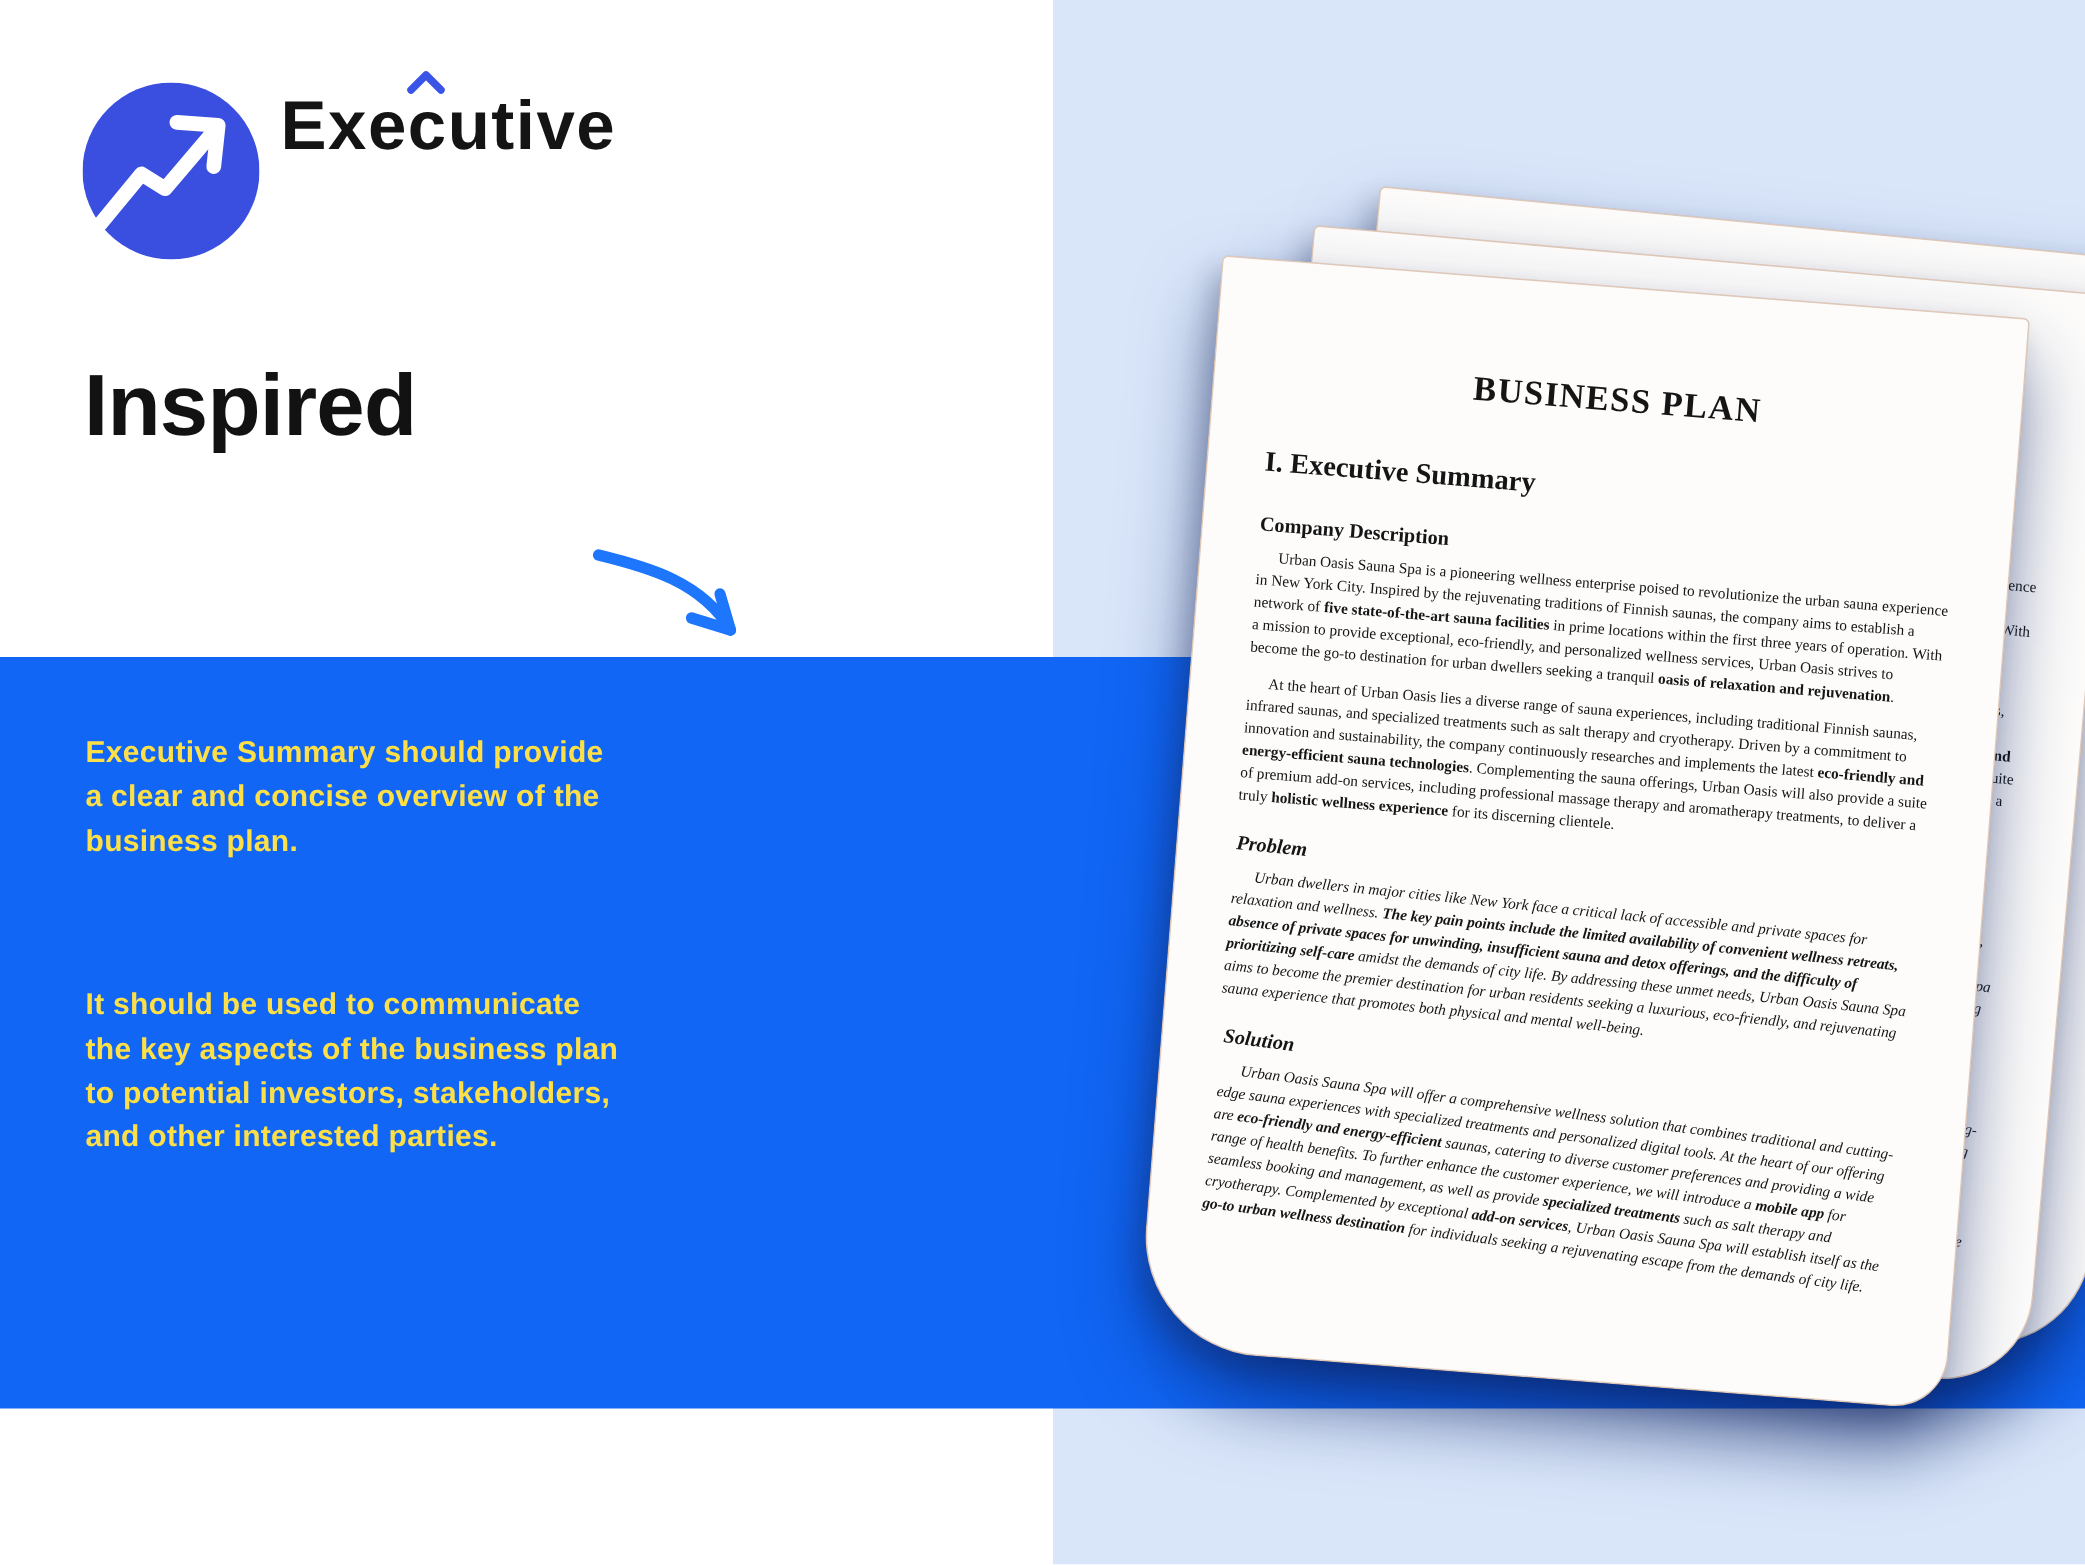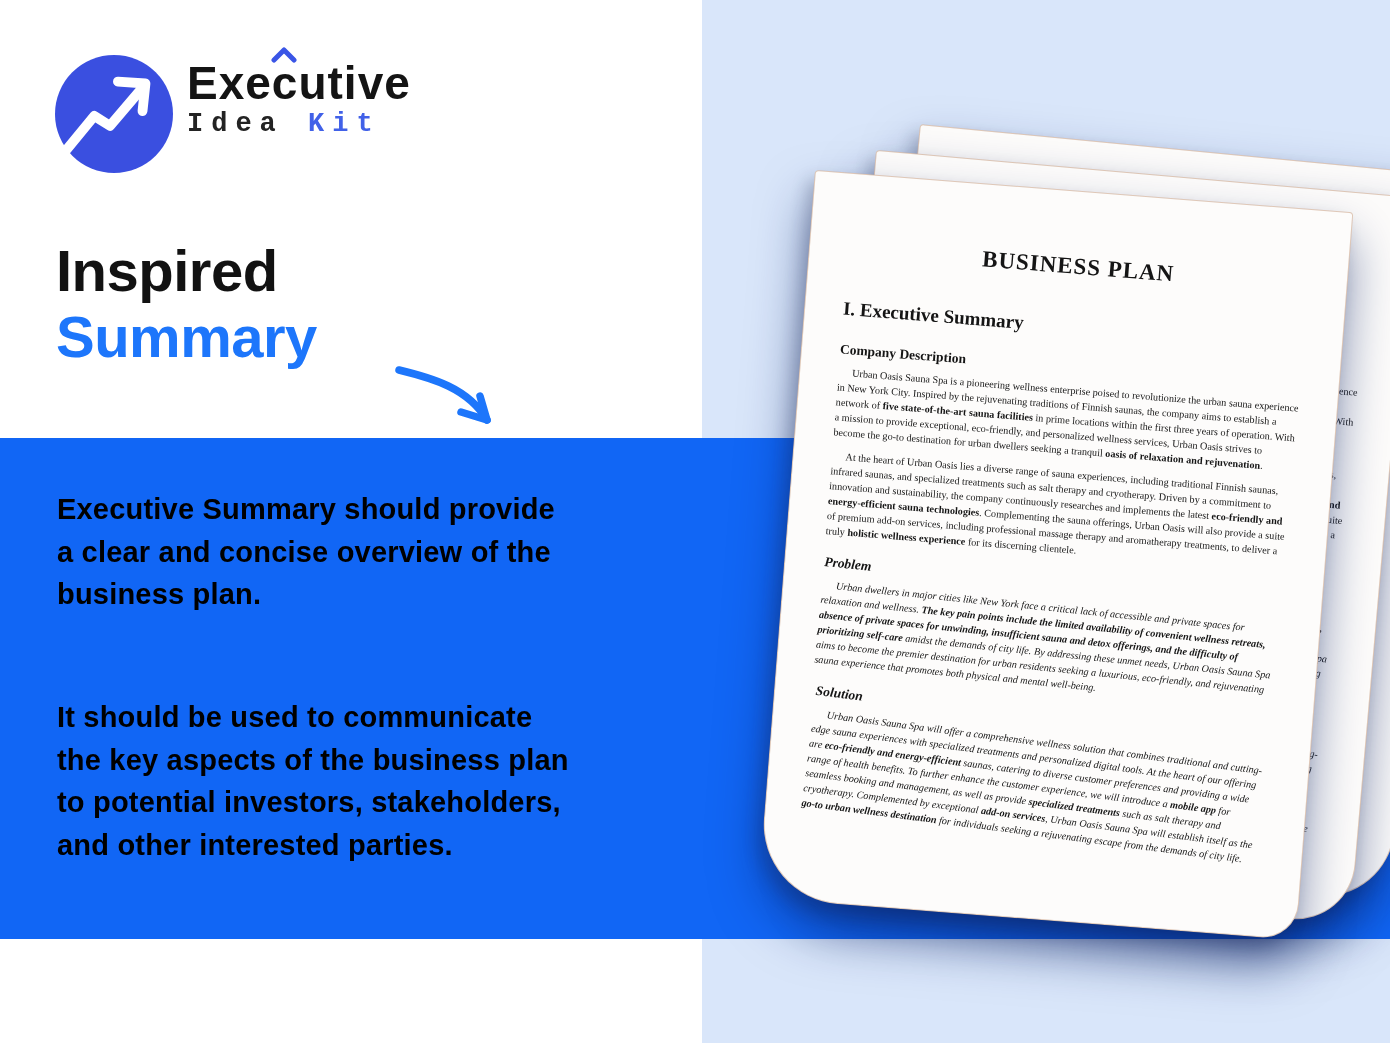--- a/index.html
+++ b/index.html
@@ -9,21 +9,21 @@
   }
   .canvas{position:absolute;inset:0;overflow:hidden;}
 
   
   .right-panel{position:absolute;left:702px;top:0;width:688px;height:1043px;background:#d9e6fa;z-index:0;}
 
   
   .callout{position:absolute;left:0;top:438px;width:1390px;height:501px;background:#1166f5;z-index:1;}
   .callout-inner{padding:50px 0 0 57px;width:620px;}
   .callout-inner p{
-    margin:0;color:#000000;font-weight:bold;font-size:29px;line-height:1.47;
+    margin:0;color:#fde047;font-weight:bold;font-size:20px;line-height:1.47;
     letter-spacing:0.2px;white-space:pre-line;
   }
   .callout-inner p + p{margin-top:80px;}
 
   
   .logo{position:absolute;left:55px;top:55px;z-index:6;display:flex;align-items:flex-start;}
   .logo-mark{display:block;}
   .logo-text{margin-left:14px;position:relative;padding-top:4px;}
   .brand-top{position:relative;font-size:46px;font-weight:bold;letter-spacing:1px;color:#141414;line-height:1.05;}
   .caret-mask{position:absolute;left:90px;top:5px;width:14px;height:10px;background:#ffffff;}
@@ -85,30 +85,25 @@
       <path d="M64,27 L92,29 L89,57" fill="none" stroke="#ffffff" stroke-width="10" stroke-linecap="round" stroke-linejoin="round"></path>
     </svg>
     <div class="logo-text">
       <div class="brand-top">
         <span>Executive</span>
         <span class="caret-mask"></span>
         <svg class="caret-svg" width="26" height="16" viewBox="0 0 26 16">
           <polyline points="3,13 13,3 23,13" fill="none" stroke="#3a55e6" stroke-width="5" stroke-linecap="round" stroke-linejoin="round"></polyline>
         </svg>
       </div>
-      <div class="brand-bottom">
-        <span>Idea</span>
-        <span class="kit">Kit</span>
-      </div>
     </div>
   </header>
 
   <h1 class="headline">
     <span class="hl1">Inspired</span>
-    <span class="hl2">Summary</span>
   </h1>
 
   <svg class="arrow-svg" width="115" height="80" viewBox="0 0 115 80">
     <path d="M7,12 C40,20 76,30 95,62" fill="none" stroke="#1d76fb" stroke-width="7.5" stroke-linecap="round"></path>
     <path d="M95,62 L69,54 M95,62 L88,38" fill="none" stroke="#1d76fb" stroke-width="7.5" stroke-linecap="round"></path>
   </svg>
 
   <article class="page page-back">
     <div class="page-inner">
       <div class="doc-title">BUSINESS PLAN</div>

